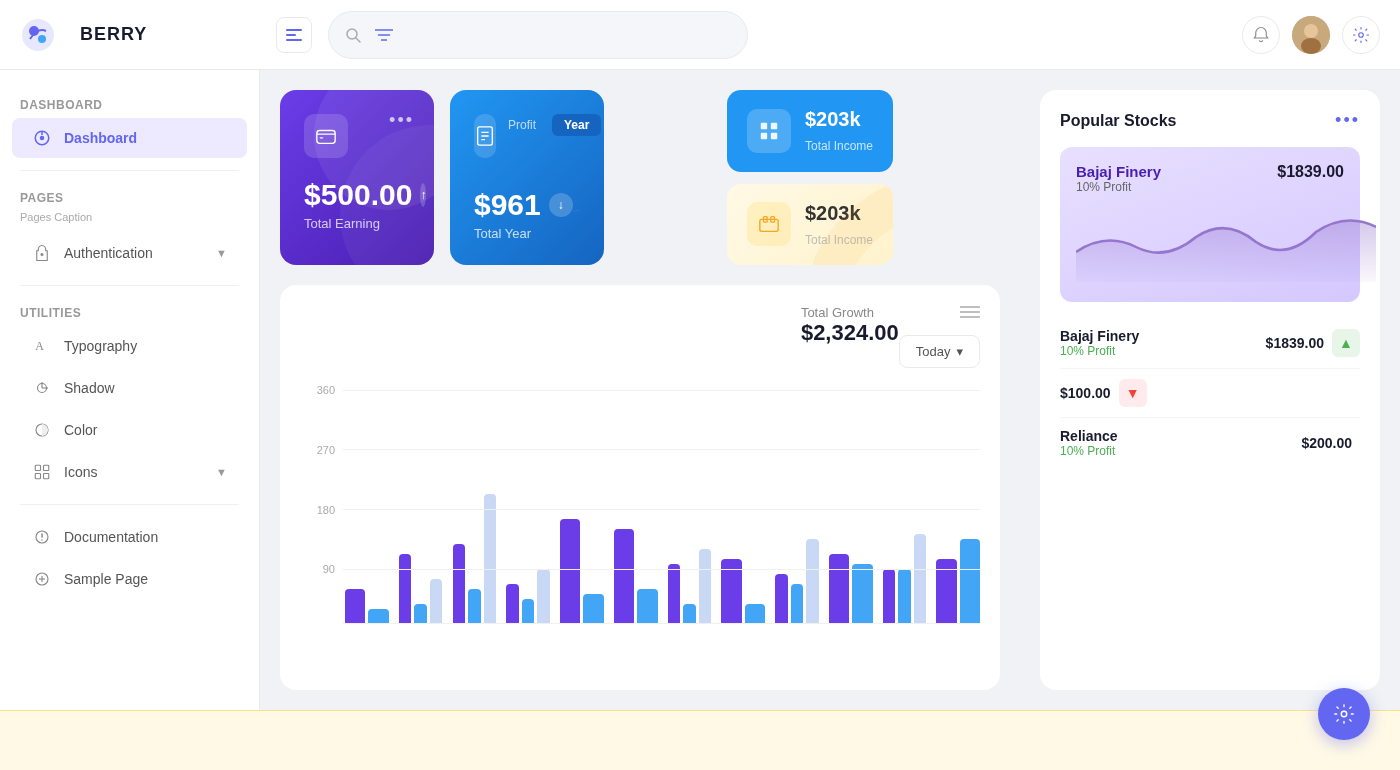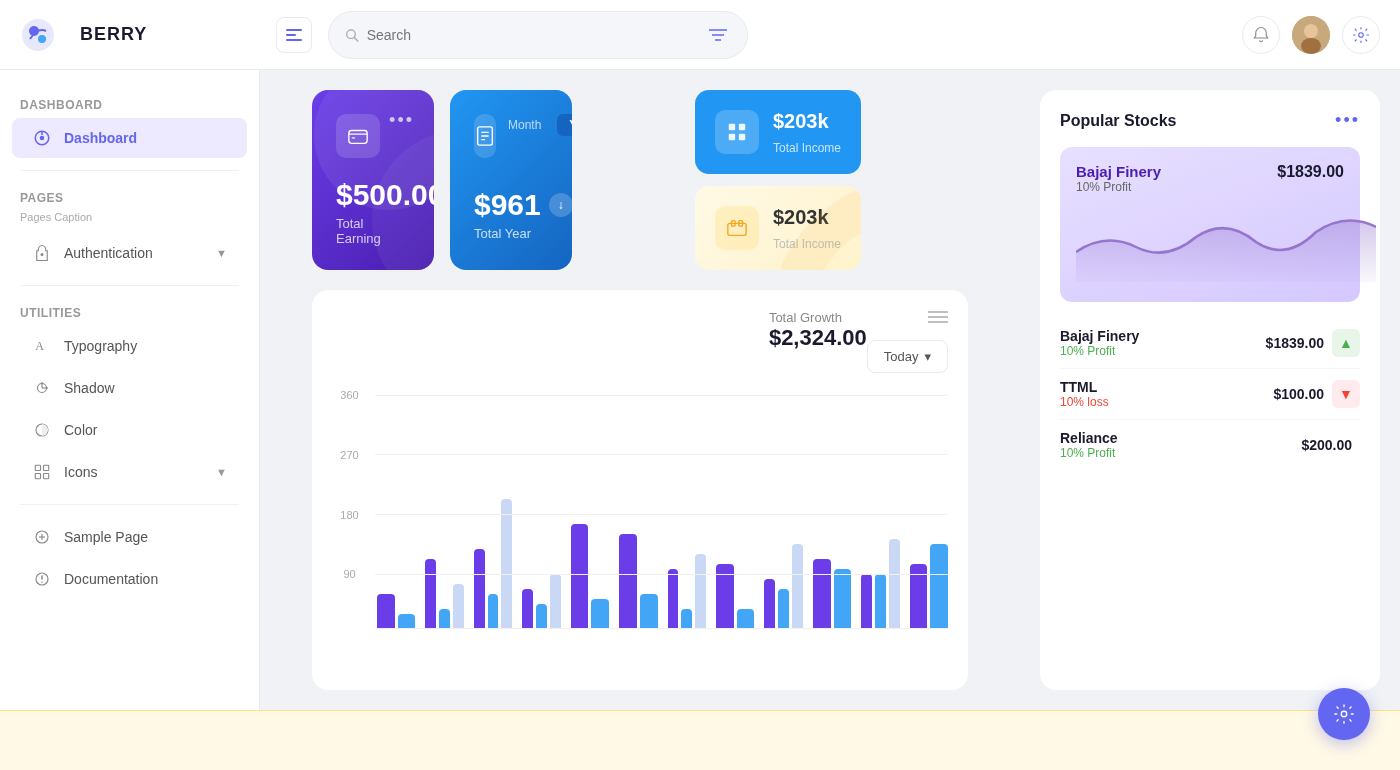--- a/index.html
+++ b/index.html
@@ -368,21 +368,21 @@
       display: flex;
       align-items: center;
       justify-content: flex-end;
       margin-bottom: 8px;
     }
     .grid-line {
       display: flex;
       align-items: center;
       gap: 8px;
     }
-    .grid-label { font-size: 11px; color: #aaa; width: 35px; text-align: center; flex-shrink: 0; }
+    .grid-label { font-size: 11px; color: #aaa; width: 35px; text-align: right; flex-shrink: 0; }
     .grid-rule { flex: 1; height: 1px; background: #f0f0f0; }
     .bars-container {
       display: flex;
       align-items: flex-end;
       gap: 10px;
       flex: 1;
       margin-left: 45px;
       height: 100%;
     }
     .bar-group {
@@ -491,21 +491,20 @@
       height: 60px;
       background: #fff9e6;
       border-top: 1px solid #ffe082;
       flex-shrink: 0;
     }
 
     .content-body {
       display: flex;
       flex: 1;
       overflow: hidden;
-      gap: 32px;
     }
   </style>
 </head>
 <body>
 
 <div class="header">
   <div class="logo-area">
     <svg class="logo-icon" viewBox="0 0 36 36">
       <circle cx="18" cy="18" r="16" fill="#6366f1" opacity="0.15"></circle>
       <circle cx="14" cy="14" r="5" fill="#6366f1"></circle>
@@ -521,21 +520,20 @@
       <rect y="5" width="10" height="2" rx="1" fill="#6366f1"></rect>
       <rect y="10" width="16" height="2" rx="1" fill="#6366f1"></rect>
     </svg>
   </button>
 
   <div class="search-bar">
     <svg width="16" height="16" viewBox="0 0 16 16" fill="none">
       <circle cx="7" cy="7" r="5" stroke="#aaa" stroke-width="1.5"></circle>
       <line x1="11" y1="11" x2="15" y2="15" stroke="#aaa" stroke-width="1.5" stroke-linecap="round"></line>
     </svg>
-    <input type="text" placeholder="Search" style="">
     <div class="search-filter-btn">
       <svg width="18" height="14" viewBox="0 0 18 14" fill="none">
         <line x1="0" y1="2" x2="18" y2="2" stroke="#6366f1" stroke-width="1.5"></line>
         <line x1="3" y1="7" x2="15" y2="7" stroke="#6366f1" stroke-width="1.5"></line>
         <line x1="6" y1="12" x2="12" y2="12" stroke="#6366f1" stroke-width="1.5"></line>
       </svg>
     </div>
   </div>
 
   <div class="header-right">
@@ -636,36 +634,36 @@
       <span>Icons</span>
       <span class="chevron">▼</span>
     </div>
 
     <div class="sidebar-divider"></div>
 
     <div class="sidebar-item">
       <div class="item-icon">
         <svg width="18" height="18" viewBox="0 0 24 24" fill="none">
           <circle cx="12" cy="12" r="8" stroke="#888" stroke-width="1.5" fill="none"></circle>
-          <line x1="8" y1="12" x2="16" y2="12" stroke="#888" stroke-width="1.5"></line>
-          <line x1="12" y1="8" x2="12" y2="16" stroke="#888" stroke-width="1.5"></line>
+          <line x1="12" y1="8" x2="12" y2="12" stroke="#888" stroke-width="2" stroke-linecap="round"></line>
+          <circle cx="12" cy="16" r="1" fill="#888"></circle>
         </svg>
       </div>
-      <span>Sample Page</span>
+      <span>Documentation</span>
     </div>
 
     <div class="sidebar-item">
       <div class="item-icon">
         <svg width="18" height="18" viewBox="0 0 24 24" fill="none">
           <circle cx="12" cy="12" r="8" stroke="#888" stroke-width="1.5" fill="none"></circle>
-          <line x1="12" y1="8" x2="12" y2="12" stroke="#888" stroke-width="2" stroke-linecap="round"></line>
-          <circle cx="12" cy="16" r="1" fill="#888"></circle>
+          <line x1="8" y1="12" x2="16" y2="12" stroke="#888" stroke-width="1.5"></line>
+          <line x1="12" y1="8" x2="12" y2="16" stroke="#888" stroke-width="1.5"></line>
         </svg>
       </div>
-      <span>Documentation</span>
+      <span>Sample Page</span>
     </div>
   </div>
 
   <div class="content">
 
     <div class="cards-row">
 
       <div class="card-earning">
         <div class="card-icon-box">
           <svg width="22" height="22" viewBox="0 0 24 24" fill="none">
@@ -686,21 +684,21 @@
         <div class="card-order-top">
           <div class="card-icon-box">
             <svg width="22" height="22" viewBox="0 0 24 24" fill="none">
               <rect x="4" y="2" width="16" height="20" rx="2" stroke="#fff" stroke-width="1.5" fill="none"></rect>
               <line x1="8" y1="8" x2="16" y2="8" stroke="#fff" stroke-width="1.5"></line>
               <line x1="8" y1="12" x2="16" y2="12" stroke="#fff" stroke-width="1.5"></line>
               <line x1="8" y1="16" x2="12" y2="16" stroke="#fff" stroke-width="1.5"></line>
             </svg>
           </div>
           <div class="period-tabs">
-            <div class="period-tab">Month</div>
+            <div class="period-tab">Profit</div>
             <div class="period-tab active">Year</div>
           </div>
         </div>
         <div class="card-order-bottom">
           <div>
             <div class="card-amount">
               <span>$961</span>
               <div class="amount-badge" style="background:rgba(255,255,255,0.2);">↓</div>
             </div>
             <div class="card-label">Total Year</div>
@@ -883,24 +881,20 @@
       <div>
         <div class="stock-item">
           <div class="stock-info">
             <div class="stock-name">Bajaj Finery</div>
             <div class="stock-percent profit">10% Profit</div>
           </div>
           <span class="stock-price">$1839.00</span>
           <div class="stock-badge badge-up">▲</div>
         </div>
         <div class="stock-item">
-          <div class="stock-info">
-            <div class="stock-name">TTML</div>
-            <div class="stock-percent loss">10% loss</div>
-          </div>
           <span class="stock-price">$100.00</span>
           <div class="stock-badge badge-down">▼</div>
         </div>
         <div class="stock-item">
           <div class="stock-info">
             <div class="stock-name">Reliance</div>
             <div class="stock-percent profit">10% Profit</div>
           </div>
           <span class="stock-price">$200.00</span>
         </div>

